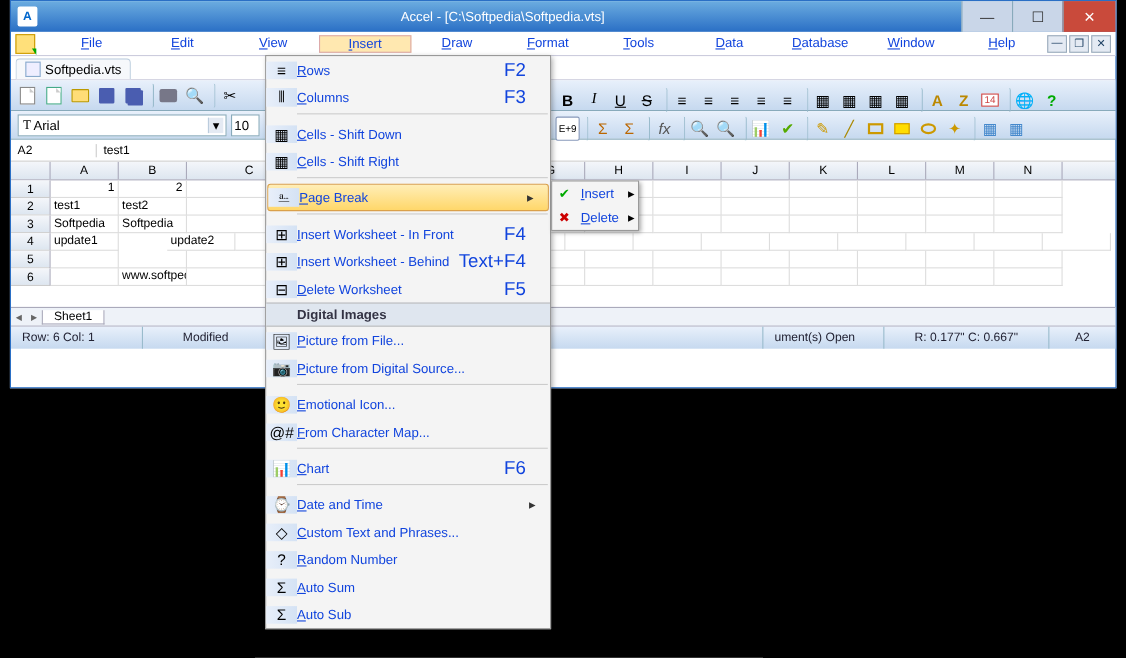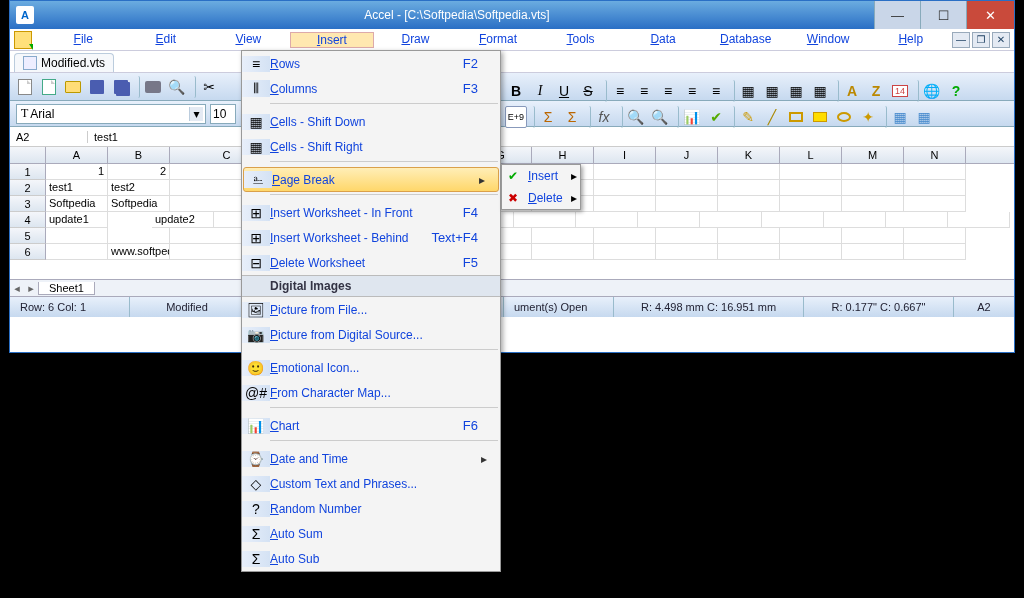--- a/index.html
+++ b/index.html
@@ -48,21 +48,21 @@
 .statusbar { height:20px; background:linear-gradient(#e8f0fb,#c6d9ef); display:flex; align-items:center; font-size:11px; color:#223; }
 .statusbar .sseg { padding:0 10px; border-right:1px solid #9bc; height:100%; display:flex; align-items:center; }
 
 .ddmenu { position:absolute; z-index:100; left:241px; top:50px; width:260px; background:#f4f4f4; border:1px solid #999; box-shadow:2px 2px 5px rgba(0,0,0,0.35); font-size:12px; }
 .ddmenu .ddrow { display:flex; align-items:center; height:25px; padding-right:10px; }
 .ddmenu .ddrow.highlighted { background:linear-gradient(#ffeeb7,#ffd76a); border:1px solid #daa04a; border-radius:3px; margin:0 1px; }
 .ddmenu .ddicon { width:28px; text-align:center; font-size:14px; }
 .ddmenu .iconstrip { background:linear-gradient(90deg,#e8effa,#d4e2f4); }
 .ddmenu .ddlabel { flex:1; color:#14d; }
 .ddmenu .ddlabel u { text-decoration:underline; }
-.ddmenu .ddkey { color:#14d; font-size:13px; }
+.ddmenu .ddkey { color:#14d; font-size:17px; }
 .ddmenu .ddarr { width:12px; text-align:center; color:#333; }
 .ddmenu .ddsep { height:4px; border-top:1px solid #ccc; margin:2px 2px 2px 28px; }
 .ddmenu .ddheader { background:#dfe6ef; font-weight:bold; color:#334; padding:3px 6px 3px 28px; border-top:1px solid #bbb; border-bottom:1px solid #bbb; }
 
 .submenu { position:absolute; z-index:101; left:501px; top:164px; width:80px; background:#f4f4f4; border:1px solid #999; box-shadow:2px 2px 4px rgba(0,0,0,0.35); font-size:12px; }
 .submenu .ddrow { display:flex; align-items:center; height:22px; }
 .submenu .ddlabel { flex:1; color:#14d; padding-left:4px; }
 .submenu .ddarr { width:12px; text-align:center; }
 .submenu .ddicon { width:22px; text-align:center; }
 
@@ -106,21 +106,21 @@
     <div class="mdi-ctrl">
       <div>—</div>
       <div>❐</div>
       <div>✕</div>
     </div>
   </div>
 
   <div class="doctab-row">
     <div class="doctab">
       <span class="doc-icon"></span>
-      <span>Modified.vts</span>
+      <span>Softpedia.vts</span>
     </div>
   </div>
 
   <div class="toolbar">
     <div class="tbtn">
         <span class="ic-page"></span>
       </div>
     <div class="tbtn">
         <span class="ic-page" style="border-color:#4a8"></span>
       </div>
@@ -291,21 +291,20 @@
     <div class="nav">◂</div>
     <div class="nav">▸</div>
     <div class="stab"><span>Sheet1</span></div>
   </div>
 
   <div class="statusbar">
     <div class="sseg" style="width:120px">Row:  6  Col:  1</div>
     <div class="sseg" style="width:115px;justify-content:center">Modified</div>
     <div class="sseg" style="flex:1"></div>
     <div class="sseg" style="width:110px">ument(s) Open</div>
-    <div class="sseg" style="width:190px;justify-content:center">R: 4.498 mm   C: 16.951 mm</div>
     <div class="sseg" style="width:150px;justify-content:center">R: 0.177"  C: 0.667"</div>
     <div class="sseg" style="width:60px;justify-content:center;border-right:none">A2</div>
   </div>
 
 </div>
 
 <div class="ddmenu" id="ddmenu">
     <div class="ddrow">
       <div class="ddicon iconstrip">≡</div>
       <div class="ddlabel"><u>R</u>ows</div>

